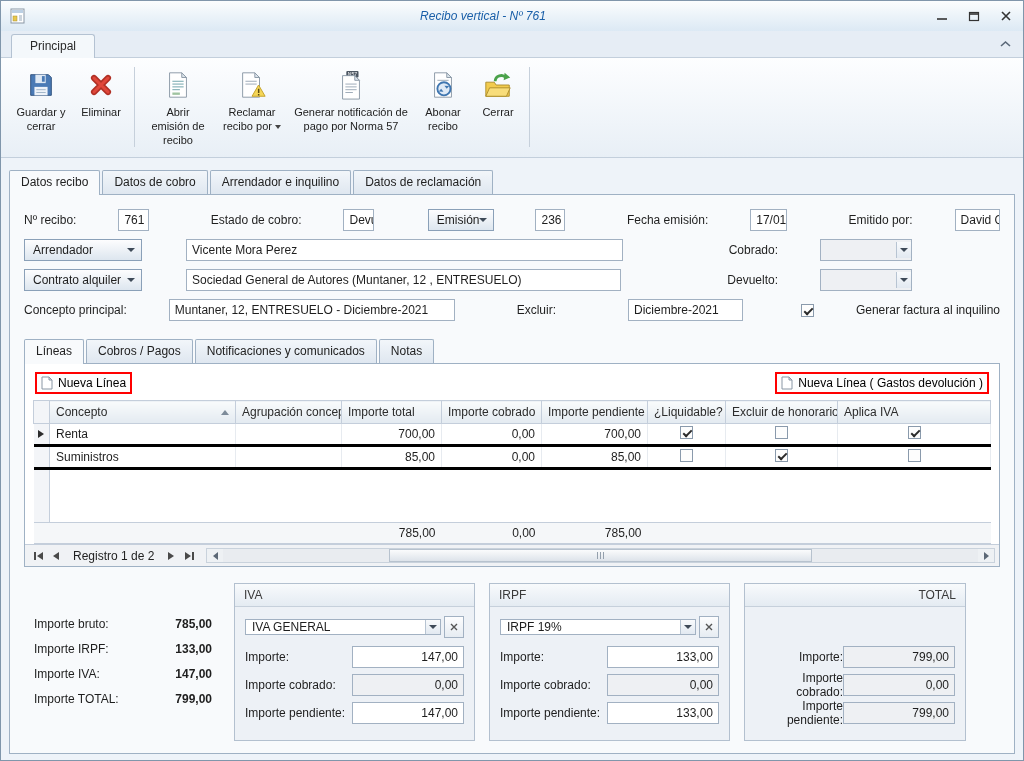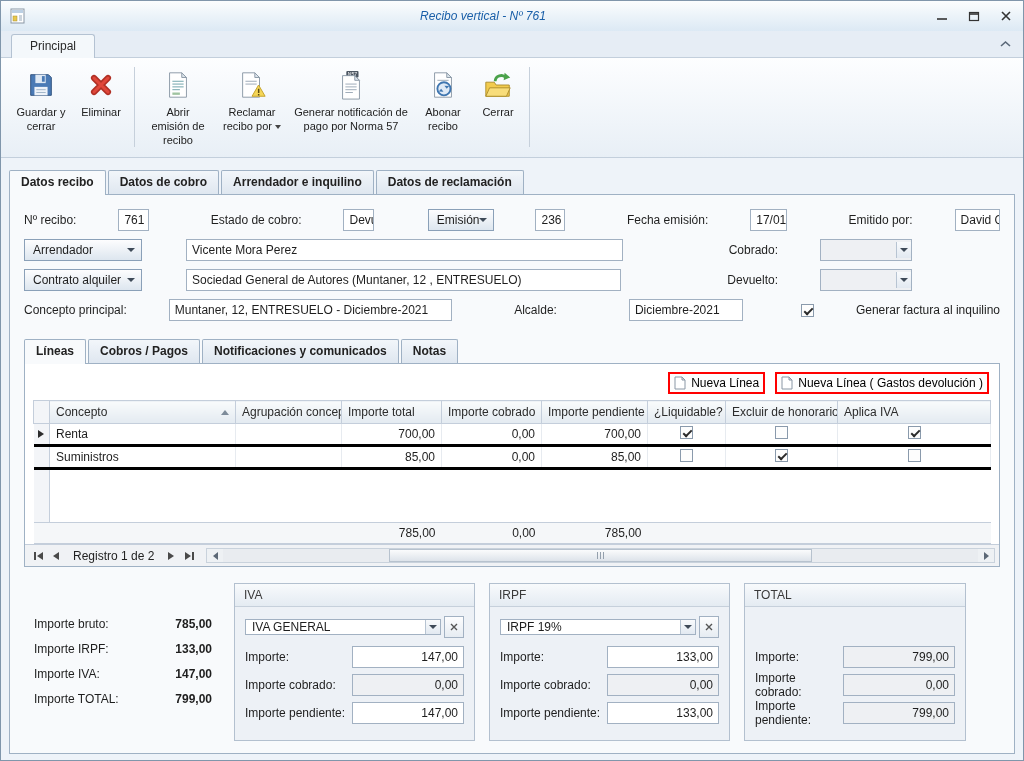--- a/index.html
+++ b/index.html
@@ -22,39 +22,39 @@
   
   .toolbar { flex:0 0 92px; background:linear-gradient(#fdfeff,#e8eff6); border-bottom:1px solid #c3cfdc; display:flex; align-items:stretch; padding:5px 8px 6px; }
   .tb-btn { display:flex; flex-direction:column; align-items:center; justify-content:flex-start; padding:3px 5px; border:1px solid transparent; border-radius:2px; }
   .tb-btn .ico { height:36px; display:flex; align-items:center; justify-content:center; }
   .tb-btn .lbl { text-align:center; font-size:11px; line-height:1.25; margin-top:3px; color:#222; }
   .tb-sep { width:1px; background:#c6d0db; margin:4px 5px; }
   .dd-tri { display:inline-block; width:0; height:0; border-left:3px solid transparent; border-right:3px solid transparent; border-top:4px solid #444; margin-left:3px; vertical-align:middle; }
 
   
   .main-tabs { display:flex; margin:12px 8px 0; position:relative; z-index:2; }
-  .tab { padding:4px 11px 5px; background:linear-gradient(#f2f6fa,#dfe7f0); border:1px solid #9fb1c4; border-bottom:none; border-radius:2px 2px 0 0; margin-right:2px; color:#222;font-weight:bold; }
+  .tab { padding:4px 11px 5px; background:linear-gradient(#f2f6fa,#dfe7f0); border:1px solid #9fb1c4; border-bottom:none; border-radius:2px 2px 0 0; margin-right:2px; color:#222; }
   .tab.active { background:#f8fafc; margin-bottom:-1px; padding-bottom:6px; }
   .main-panel { flex:1; border:1px solid #9fb1c4; margin:0 8px 0; background:#f8fafc; padding:14px 14px 10px; display:flex; flex-direction:column; }
 
   
   .frow { display:flex; align-items:center; margin-bottom:8px; white-space:nowrap;gap:36px; }
   .flabel { margin-right:6px; color:#1f1f1f; }
   .field { border:1px solid #a2b1c2; background:#fff; height:22px; padding:2px 5px; display:flex; align-items:center; overflow:hidden; }
   .field.ro { background:#eef0f3; }
   .combo-btn { border:1px solid #8aa0b8; background:linear-gradient(#fdfdfe,#dde6ef); height:22px; display:flex; align-items:center; justify-content:space-between; padding:0 6px 0 8px; }
   .arrow-box { width:15px; height:100%; display:flex; align-items:center; justify-content:center; border-left:1px solid #b7c4d2; background:linear-gradient(#f8fafc,#e2e9f1); margin-left:5px; margin-right:-5px; }
   .tri-down { width:0; height:0; border-left:4px solid transparent; border-right:4px solid transparent; border-top:4px solid #3e4a58; }
   .checkbox { width:13px; height:13px; border:1px solid #8a9aac; background:#fdfdfd; position:relative; display:inline-block; flex:0 0 13px; }
   .checkbox.checked::after { content:""; position:absolute; left:2px; top:3px; width:7px; height:3px; border-left:2px solid #2b2b2b; border-bottom:2px solid #2b2b2b; transform:rotate(-45deg); }
 
   
   .inner-tabs { display:flex; margin-top:10px; position:relative; z-index:2; }
   .inner-panel { border:1px solid #9fb1c4; background:#fff; padding:6px 8px 0; }
-  .line-btn-row { display:flex; justify-content:flex-end; gap:10px; margin:2px 2px 6px; }
+  .line-btn-row { display:flex; justify-content:space-between; gap:10px; margin:2px 2px 6px; }
   .hl-red { border:2px solid #ff0000; padding:2px 4px; display:flex; align-items:center; background:#fdfdfd; }
   .line-btn { display:flex; align-items:center; gap:5px; background:transparent; border:none; font:inherit; }
 
   
   table.grid { width:100%; border-collapse:collapse; table-layout:fixed; background:#fff; }
   .grid th { background:linear-gradient(#f9fbfc,#e3eaf1); border:1px solid #c4cedb; font-weight:normal; text-align:left; padding:3px 6px; height:23px; overflow:hidden; white-space:nowrap; color:#2c2c2c; }
   .grid td { padding:2px 6px; height:21px; border-right:1px solid #e7ebf0; border-bottom:3px solid #000000; overflow:hidden; white-space:nowrap; }
   .grid td.ind, .grid th.ind { border-right:1px solid #c4cedb; background:#f3f5f8; padding:2px; }
   .grid .num { text-align:right; }
   .grid .ctr { text-align:center; }
@@ -88,21 +88,21 @@
   .gb-title { background:linear-gradient(#f8fafc,#e4ebf2); border-bottom:1px solid #c6d0db; padding:4px 9px; color:#3a3a3a; }
   .gb-body { padding:9px 10px 10px; }
   .gb-combo-row { display:flex; align-items:center; margin-bottom:8px; height:22px; }
   .gb-combo { flex:1; border:1px solid #a2b1c2; background:#fff; height:16px; display:flex; align-items:center; padding-left:6px; }
   .gb-combo .arrow-box { margin:0; }
   .xbtn { width:20px; height:22px; border:1px solid #a2b1c2; background:linear-gradient(#fdfdfe,#e6ecf2); margin-left:3px; display:flex; align-items:center; justify-content:center; }
   .gb-row { display:flex; align-items:center; margin-bottom:6px; height:22px; }
   .gb-row .lbl { flex:1; }
   .gb-field { width:112px; justify-content:flex-end; }
   .gb-spacer { height:30px; }
-  .total-w { width:222px; }
+  .total-w { width:222px;text-align:right; }
 </style>
 </head>
 <body>
 
 <div class="window">
 
   <div class="titlebar">
     <span class="app-ico">
       <svg width="18" height="18" viewBox="0 0 18 18">
           <rect x="2" y="2" width="13" height="14" fill="#fff" stroke="#8a97a5"></rect>
@@ -315,21 +315,21 @@
             <span class="tri-down"></span>
           </span>
         </div>
     </div>
 
     <div class="frow">
       <span class="flabel">Concepto principal:</span>
       <div class="field" style="width:358px">
           <span>Muntaner, 12, ENTRESUELO - Diciembre-2021</span>
         </div>
-      <span class="flabel" style="margin-left:26px">Alcalde:</span>
+      <span class="flabel" style="margin-left:26px">Excluir:</span>
       <div class="field" style="width:142px;margin-left:30px">
           <span>Diciembre-2021</span>
         </div>
       <span class="checkbox checked" style="margin-left:22px;margin-right:6px"></span>
       <span>Generar factura al inquilino</span>
     </div>
 
     <div class="inner-tabs">
       <span class="tab active">Líneas</span>
       <span class="tab">Cobros / Pagos</span>

